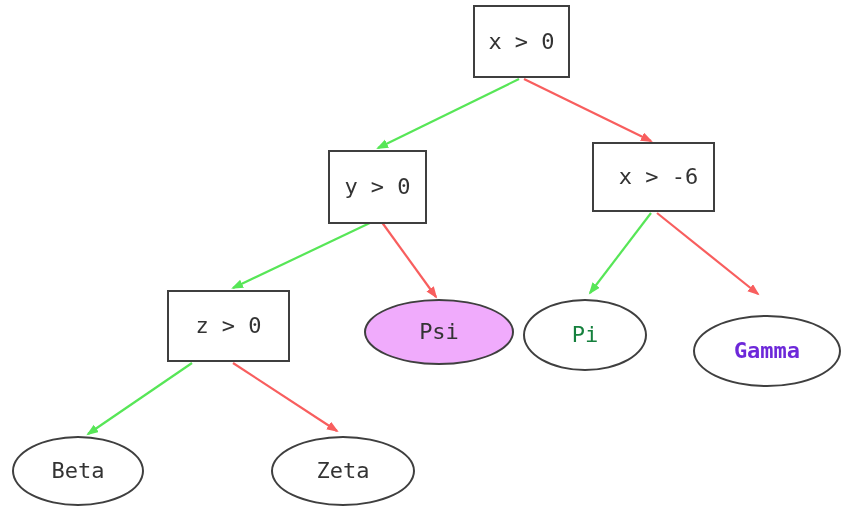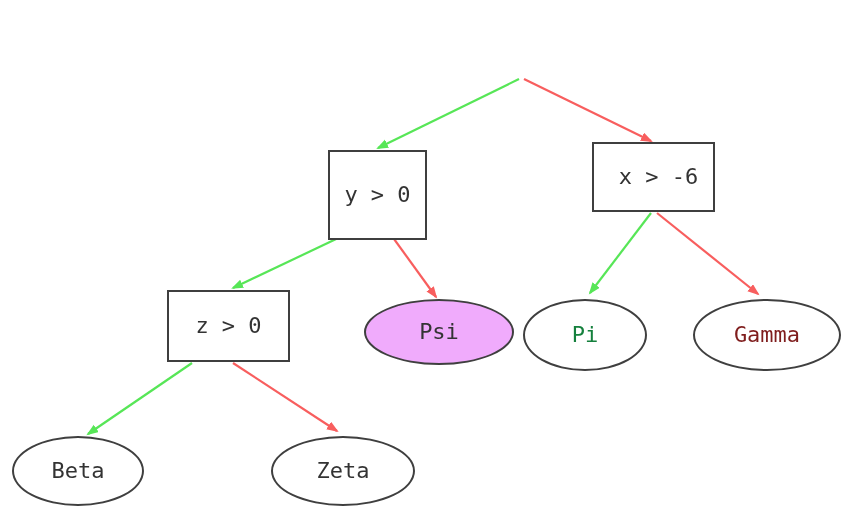--- a/index.html
+++ b/index.html
@@ -65,22 +65,23 @@
       <line x1="519" y1="79" x2="378" y2="148" stroke="#57e657" stroke-width="2.2" marker-end="url(#arrow-true_branch)"></line>
       <line x1="524" y1="79" x2="651" y2="141" stroke="#f85e5e" stroke-width="2.2" marker-end="url(#arrow-false_branch)"></line>
       <line x1="374" y1="221" x2="233" y2="288" stroke="#57e657" stroke-width="2.2" marker-end="url(#arrow-true_branch)"></line>
       <line x1="381" y1="221" x2="436" y2="297" stroke="#f85e5e" stroke-width="2.2" marker-end="url(#arrow-false_branch)"></line>
       <line x1="651" y1="213" x2="590" y2="293" stroke="#57e657" stroke-width="2.2" marker-end="url(#arrow-true_branch)"></line>
       <line x1="657" y1="213" x2="758" y2="294" stroke="#f85e5e" stroke-width="2.2" marker-end="url(#arrow-false_branch)"></line>
       <line x1="192" y1="363" x2="88" y2="434" stroke="#57e657" stroke-width="2.2" marker-end="url(#arrow-true_branch)"></line>
       <line x1="233" y1="363" x2="337" y2="431" stroke="#f85e5e" stroke-width="2.2" marker-end="url(#arrow-false_branch)"></line>
     </svg>
   <div class="nodes-layer" id="nodes-layer">
-      <div class="node rect" style="left: 328px; top: 150px; width: 99px; height: 90px; border-color: rgb(63, 63, 63); color: rgb(51, 51, 51); background: rgb(255, 255, 255);"><span>y &gt; 0</span></div>
+      <div class="node rect" style="left: 473px; top: 5px; width: 97px; height: 73px; border-color: rgb(63, 63, 63); color: rgb(51, 51, 51); background: rgb(255, 255, 255);"><span>x &gt; 0</span></div>
+      <div class="node rect" style="left: 328px; top: 150px; width: 99px; height: 74px; border-color: rgb(63, 63, 63); color: rgb(51, 51, 51); background: rgb(255, 255, 255);"><span>y &gt; 0</span></div>
       <div class="node rect" style="left: 592px; top: 142px; width: 123px; height: 70px; border-color: rgb(63, 63, 63); color: rgb(51, 51, 51); background: rgb(255, 255, 255); padding-left: 10px;"><span>x &gt; -6</span></div>
       <div class="node rect" style="left: 167px; top: 290px; width: 123px; height: 72px; border-color: rgb(63, 63, 63); color: rgb(51, 51, 51); background: rgb(255, 255, 255);"><span>z &gt; 0</span></div>
       <div class="node ellipse" style="left: 364px; top: 299px; width: 150px; height: 66px; border-color: rgb(63, 63, 63); color: rgb(51, 51, 51); background: #f0abfc;"><span>Psi</span></div>
       <div class="node ellipse" style="left: 523px; top: 299px; width: 124px; height: 72px; border-color: rgb(63, 63, 63); color: #15803d; background: rgb(255, 255, 255);"><span>Pi</span></div>
-      <div class="node ellipse" style="left: 693px; top: 299px; width: 148px; height: 72px; border-color: rgb(63, 63, 63); color: #7f1d1d; background: rgb(255, 255, 255);"><span>Gamma</span></div>
+      <div class="node ellipse" style="left: 693px; top: 315px; width: 148px; height: 72px; border-color: rgb(63, 63, 63); color: #6d28d9; background: rgb(255, 255, 255); font-weight: bold;"><span>Gamma</span></div>
       <div class="node ellipse" style="left: 271px; top: 436px; width: 144px; height: 70px; border-color: rgb(63, 63, 63); color: rgb(51, 51, 51); background: rgb(255, 255, 255);"><span>Zeta</span></div>
       <div class="node ellipse" style="left: 12px; top: 436px; width: 132px; height: 70px; border-color: rgb(63, 63, 63); color: rgb(51, 51, 51); background: rgb(255, 255, 255);"><span>Beta</span></div>
     </div>
 </div>
 
 </body></html>

